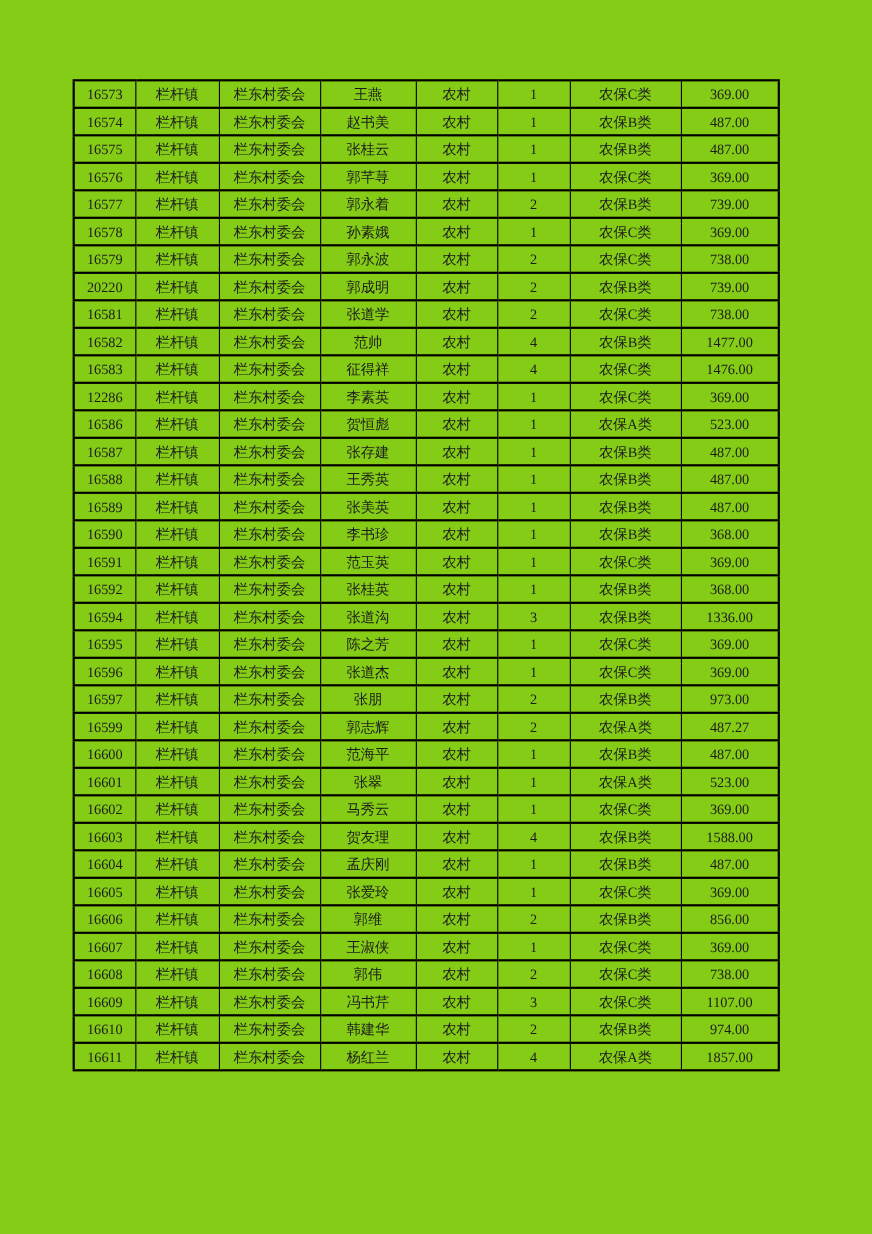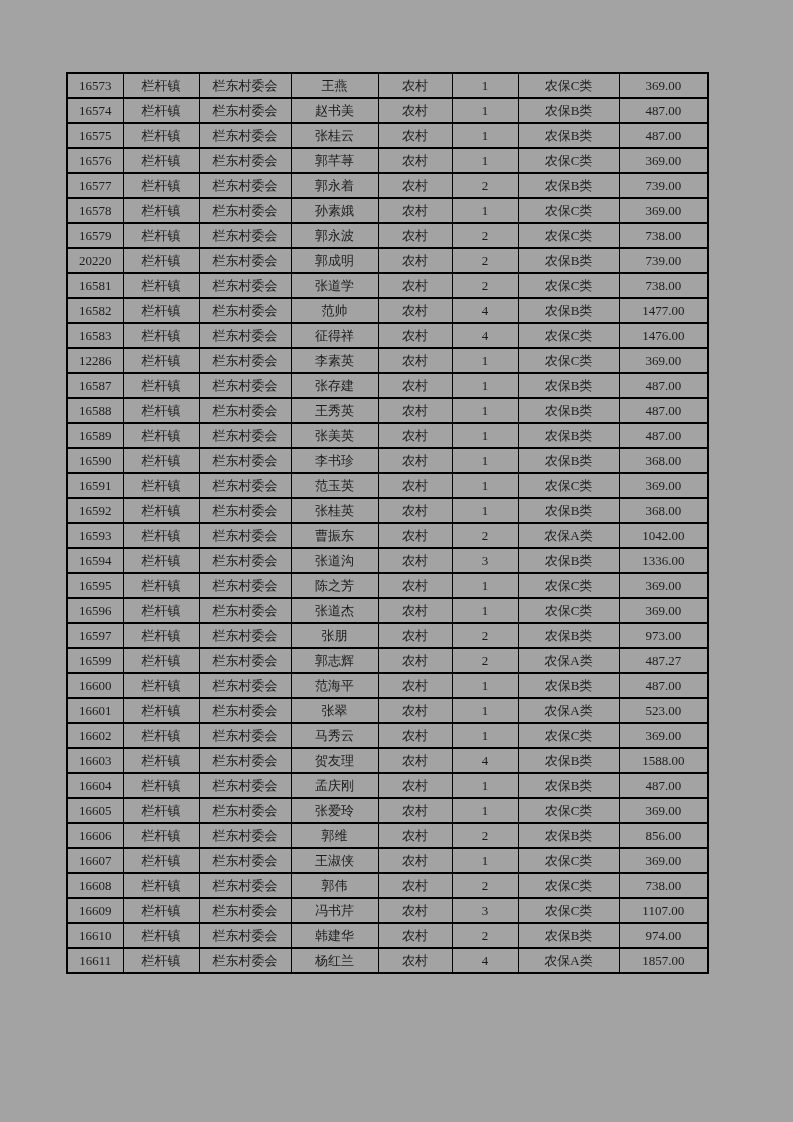--- a/index.html
+++ b/index.html
@@ -4,21 +4,21 @@
 <style>
   html, body {
     margin: 0;
     padding: 0;
     background: #ffffff;
   }
   .page {
     position: relative;
     width: 793px;
     height: 1122px;
-    background: #a3a3a3;
+    background: #84cc16;
     overflow: hidden;
     font-family: "Liberation Serif", "DejaVu Serif", serif;
   }
   table.roster {
     position: absolute;
     left: 66px;
     top: 72px;
     width: 641px;
     border-collapse: collapse;
     table-layout: fixed;
@@ -177,20 +177,30 @@
           <td>12286</td>
           <td>栏杆镇</td>
           <td>栏东村委会</td>
           <td>李素英</td>
           <td>农村</td>
           <td>1</td>
           <td>农保C类</td>
           <td>369.00</td>
         </tr>
         <tr>
+          <td>16586</td>
+          <td>栏杆镇</td>
+          <td>栏东村委会</td>
+          <td>贺恒彪</td>
+          <td>农村</td>
+          <td>1</td>
+          <td>农保A类</td>
+          <td>523.00</td>
+        </tr>
+        <tr>
           <td>16587</td>
           <td>栏杆镇</td>
           <td>栏东村委会</td>
           <td>张存建</td>
           <td>农村</td>
           <td>1</td>
           <td>农保B类</td>
           <td>487.00</td>
         </tr>
         <tr>
@@ -235,30 +245,20 @@
         </tr>
         <tr>
           <td>16592</td>
           <td>栏杆镇</td>
           <td>栏东村委会</td>
           <td>张桂英</td>
           <td>农村</td>
           <td>1</td>
           <td>农保B类</td>
           <td>368.00</td>
-        </tr>
-        <tr>
-          <td>16593</td>
-          <td>栏杆镇</td>
-          <td>栏东村委会</td>
-          <td>曹振东</td>
-          <td>农村</td>
-          <td>2</td>
-          <td>农保A类</td>
-          <td>1042.00</td>
         </tr>
         <tr>
           <td>16594</td>
           <td>栏杆镇</td>
           <td>栏东村委会</td>
           <td>张道沟</td>
           <td>农村</td>
           <td>3</td>
           <td>农保B类</td>
           <td>1336.00</td>

